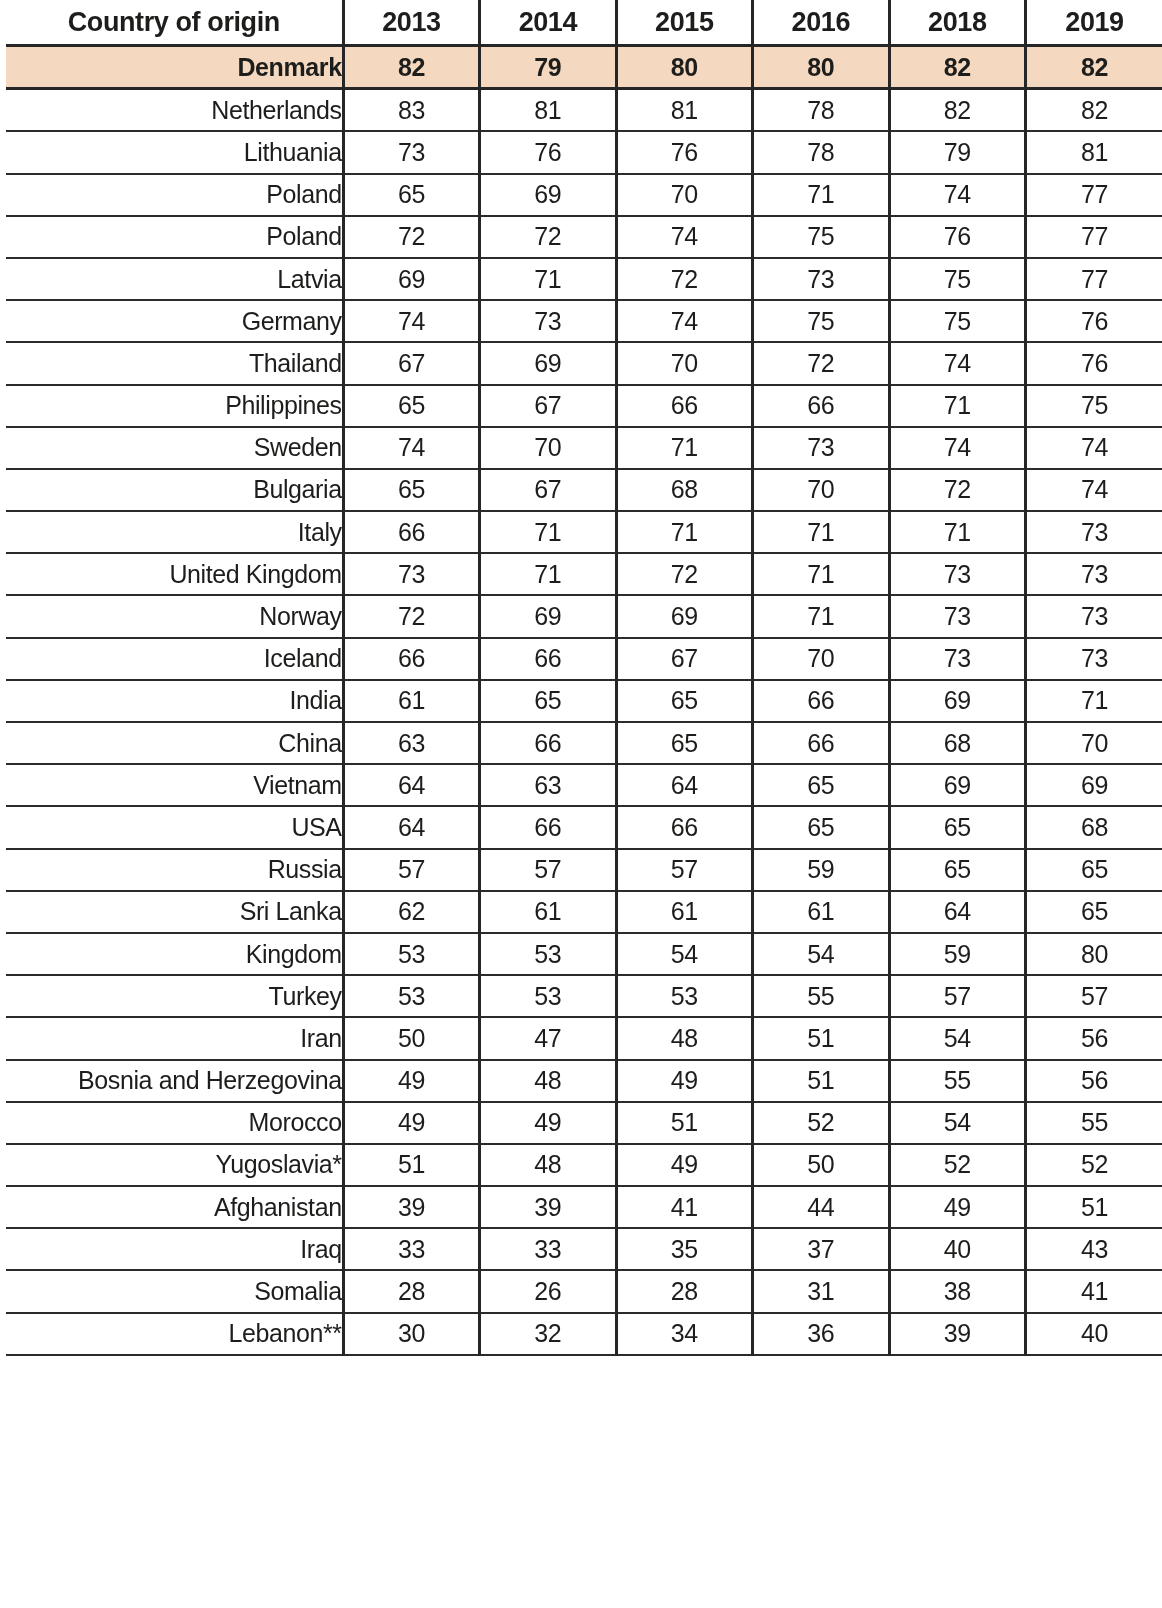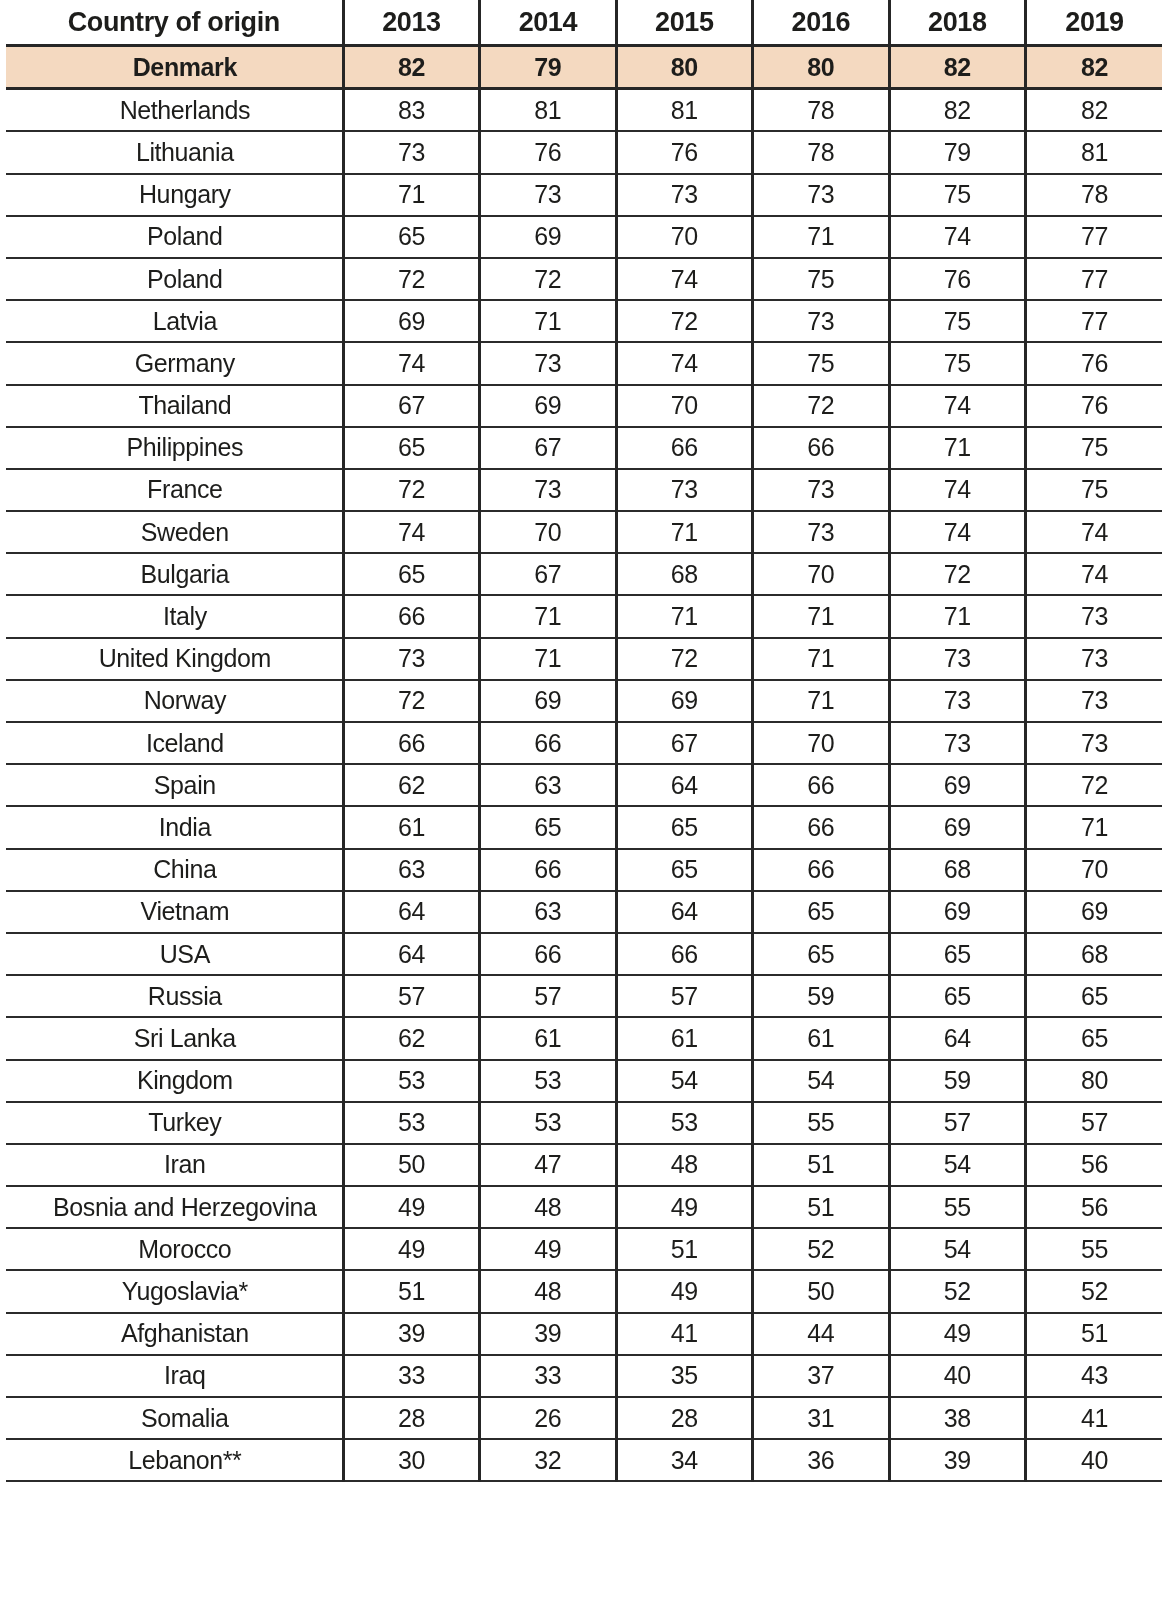--- a/index.html
+++ b/index.html
@@ -40,21 +40,21 @@
     border-bottom: 3px solid #262626;
     background: #ffffff;
     margin-top: 32px;
   }
   tbody td {
     height: 40.2px;
     font-size: 25px;
     border-bottom: 2px solid #2b2b2b;
   }
   td.country {
-    text-align: center;
+    text-align: right;
     padding-left: 22px;
   }
   td.val {
     text-align: center;
   }
   
   th.year, td.val { border-left: 3px solid #262626; }
   
   tr.hl td {
     background: #f4d9c0;
@@ -110,29 +110,20 @@
         <tr>
           <td class="country">Lithuania</td>
           <td class="val">73</td>
           <td class="val">76</td>
           <td class="val">76</td>
           <td class="val">78</td>
           <td class="val">79</td>
           <td class="val">81</td>
         </tr>
         <tr>
-          <td class="country">Hungary</td>
-          <td class="val">71</td>
-          <td class="val">73</td>
-          <td class="val">73</td>
-          <td class="val">73</td>
-          <td class="val">75</td>
-          <td class="val">78</td>
-        </tr>
-        <tr>
           <td class="country">Poland</td>
           <td class="val">65</td>
           <td class="val">69</td>
           <td class="val">70</td>
           <td class="val">71</td>
           <td class="val">74</td>
           <td class="val">77</td>
         </tr>
         <tr>
           <td class="country">Poland</td>
@@ -173,29 +164,20 @@
         <tr>
           <td class="country">Philippines</td>
           <td class="val">65</td>
           <td class="val">67</td>
           <td class="val">66</td>
           <td class="val">66</td>
           <td class="val">71</td>
           <td class="val">75</td>
         </tr>
         <tr>
-          <td class="country">France</td>
-          <td class="val">72</td>
-          <td class="val">73</td>
-          <td class="val">73</td>
-          <td class="val">73</td>
-          <td class="val">74</td>
-          <td class="val">75</td>
-        </tr>
-        <tr>
           <td class="country">Sweden</td>
           <td class="val">74</td>
           <td class="val">70</td>
           <td class="val">71</td>
           <td class="val">73</td>
           <td class="val">74</td>
           <td class="val">74</td>
         </tr>
         <tr>
           <td class="country">Bulgaria</td>
@@ -234,29 +216,20 @@
           <td class="val">73</td>
         </tr>
         <tr>
           <td class="country">Iceland</td>
           <td class="val">66</td>
           <td class="val">66</td>
           <td class="val">67</td>
           <td class="val">70</td>
           <td class="val">73</td>
           <td class="val">73</td>
-        </tr>
-        <tr>
-          <td class="country">Spain</td>
-          <td class="val">62</td>
-          <td class="val">63</td>
-          <td class="val">64</td>
-          <td class="val">66</td>
-          <td class="val">69</td>
-          <td class="val">72</td>
         </tr>
         <tr>
           <td class="country">India</td>
           <td class="val">61</td>
           <td class="val">65</td>
           <td class="val">65</td>
           <td class="val">66</td>
           <td class="val">69</td>
           <td class="val">71</td>
         </tr>

